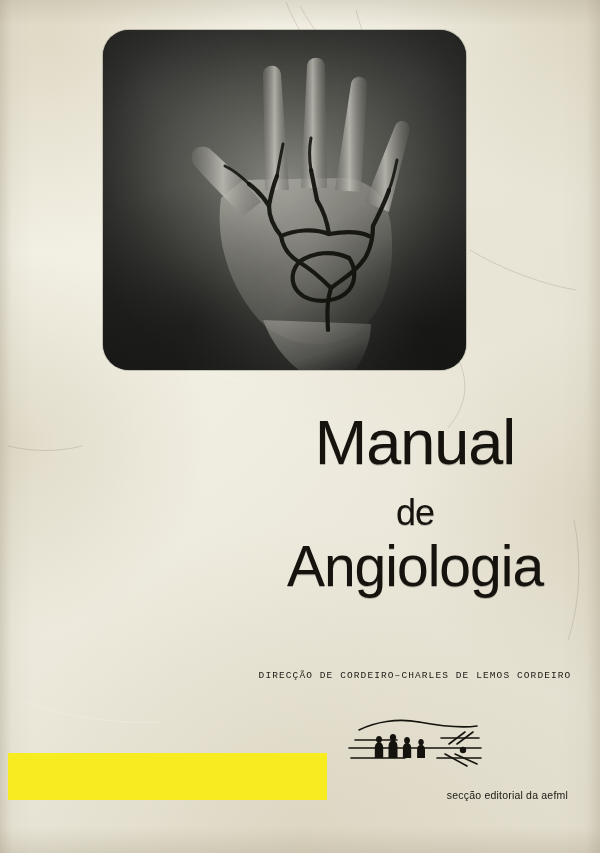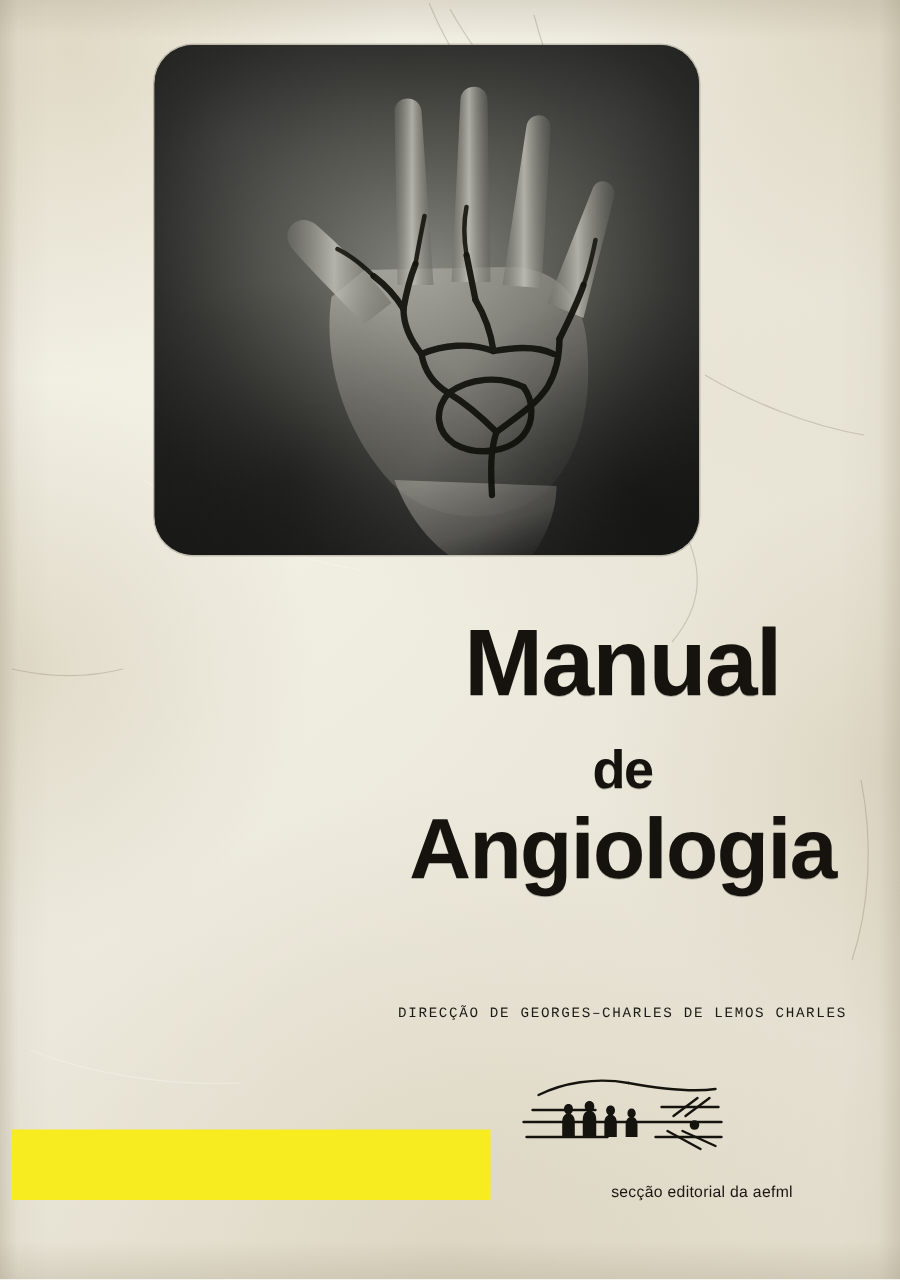--- a/index.html
+++ b/index.html
@@ -96,21 +96,21 @@
   #title-block {
     left: 250px;
     top: 412px;
     width: 330px;
     z-index: 5;
     text-align: center;
     color: #16130f;
   }
   .title-line {
     font-family: "Liberation Sans", sans-serif;
-    font-weight: bold;
+    font-weight: normal;
     letter-spacing: -1px;
     line-height: 0.96;
     text-shadow: 0 1px 0 rgba(0,0,0,0.25);
   }
   #title-main  { font-size: 63px; }
   #title-conn  { font-size: 36px; margin-top: 24px; }
   #title-sub   { font-size: 57px; margin-top: 8px; }
 
   #author-line {
     left: 246px;
@@ -132,21 +132,21 @@
     height: 62px;
     z-index: 5;
   }
   #emblem svg { display: block; }
 
   #imprint {
     left: 368px;
     top: 789px;
     width: 200px;
     z-index: 6;
-    text-align: center;
+    text-align: right;
     font-family: "Liberation Sans", sans-serif;
     font-size: 10.5px;
     letter-spacing: 0.2px;
     color: #1a1712;
   }
 
   
   #scratches { inset: 0; width: 600px; height: 853px; z-index: 2; pointer-events: none; }
 </style>
 </head>
@@ -240,21 +240,21 @@
   </div>
 
   <div id="yellow-band" class="layer"></div>
 
   <div id="title-block" class="layer">
     <div id="title-main" class="title-line">Manual</div>
     <div id="title-conn" class="title-line">de</div>
     <div id="title-sub" class="title-line">Angiologia</div>
   </div>
 
-  <div id="author-line" class="layer">DIRECÇÃO DE GEORGES–CHARLES DE LEMOS CHARLES</div>
+  <div id="author-line" class="layer">DIRECÇÃO DE CORDEIRO–CHARLES DE LEMOS CORDEIRO</div>
 
   <div id="emblem" class="layer">
     <svg viewBox="0 0 140 62" width="140" height="62" xmlns="http://www.w3.org/2000/svg">
       <g stroke="#15130e" stroke-width="1.6" fill="none" stroke-linecap="round">
         <path d="M4 34 L 136 34"></path>
         <path d="M10 26 L 52 26"></path>
         <path d="M96 24 L 134 24"></path>
         <path d="M6 44 L 60 44"></path>
         <path d="M92 44 L 136 44"></path>
         <path d="M14 16 C 30 8, 52 4, 74 8"></path>

